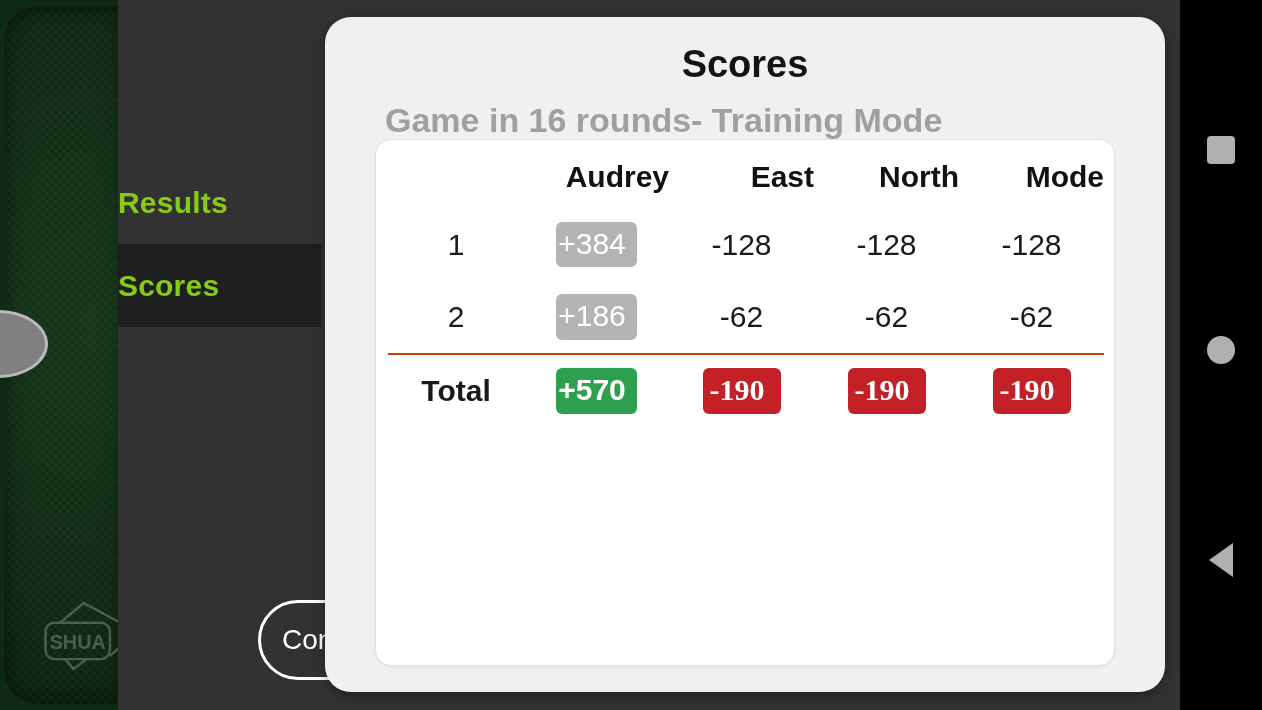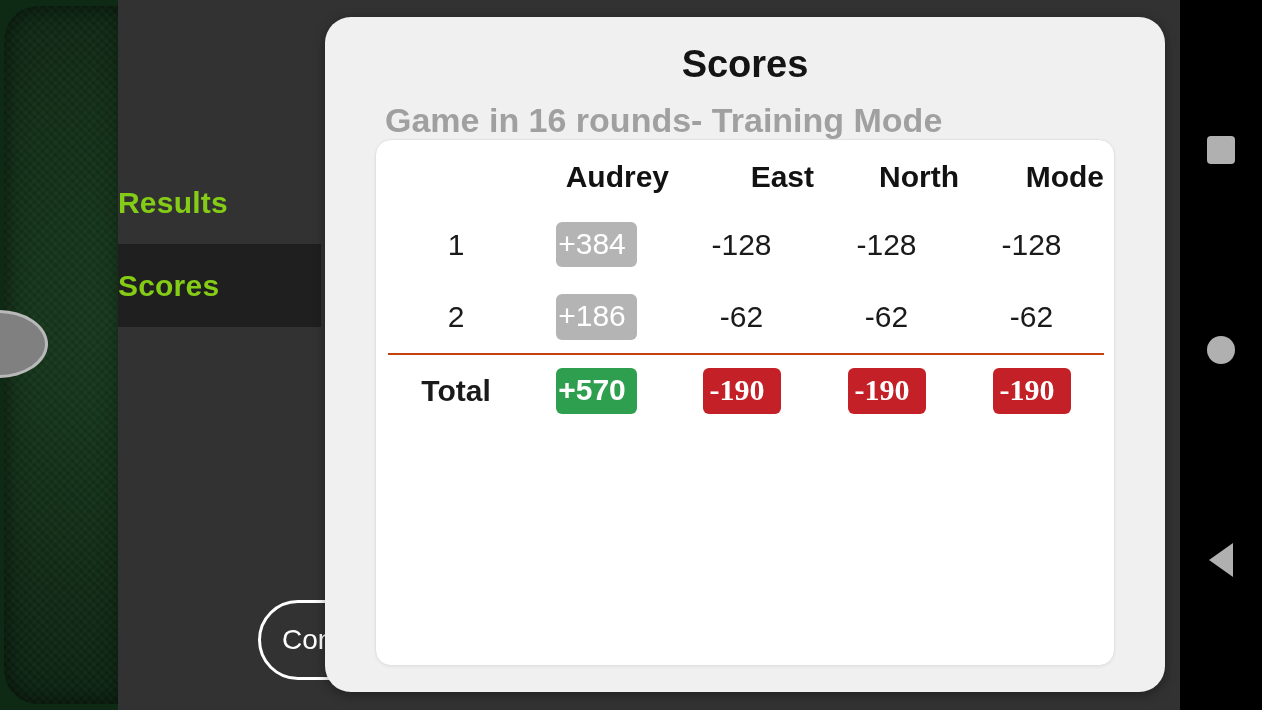--- a/index.html
+++ b/index.html
@@ -229,20 +229,30 @@
   }
 </style>
 </head>
 <body>
 
 <div id="screen">
 
   <div id="game-table">
     <div id="felt"></div>
     <div id="table-oval"></div>
+    <div id="table-logo">
+      <svg viewBox="0 0 110 92" xmlns="http://www.w3.org/2000/svg">
+        <g fill="none" stroke="#cfd8cf" stroke-width="3">
+          <rect x="6" y="30" width="78" height="44" rx="11"></rect>
+          <path d="M24 30 L52 6 L100 32 L100 56 L84 70"></path>
+          <path d="M30 74 L40 86 L56 74"></path>
+        </g>
+        <text x="45" y="62" font-family="Liberation Sans, sans-serif" font-size="24" font-weight="bold" fill="#cfd8cf" text-anchor="middle">SHUA</text>
+      </svg>
+    </div>
   </div>
 
   <div id="app-backdrop"></div>
 
   <nav id="side-nav">
     <div class="nav-item" style="top:161px">
       <span>Results</span>
     </div>
     <div class="nav-item active" style="top:244px">
       <span>Scores</span>

